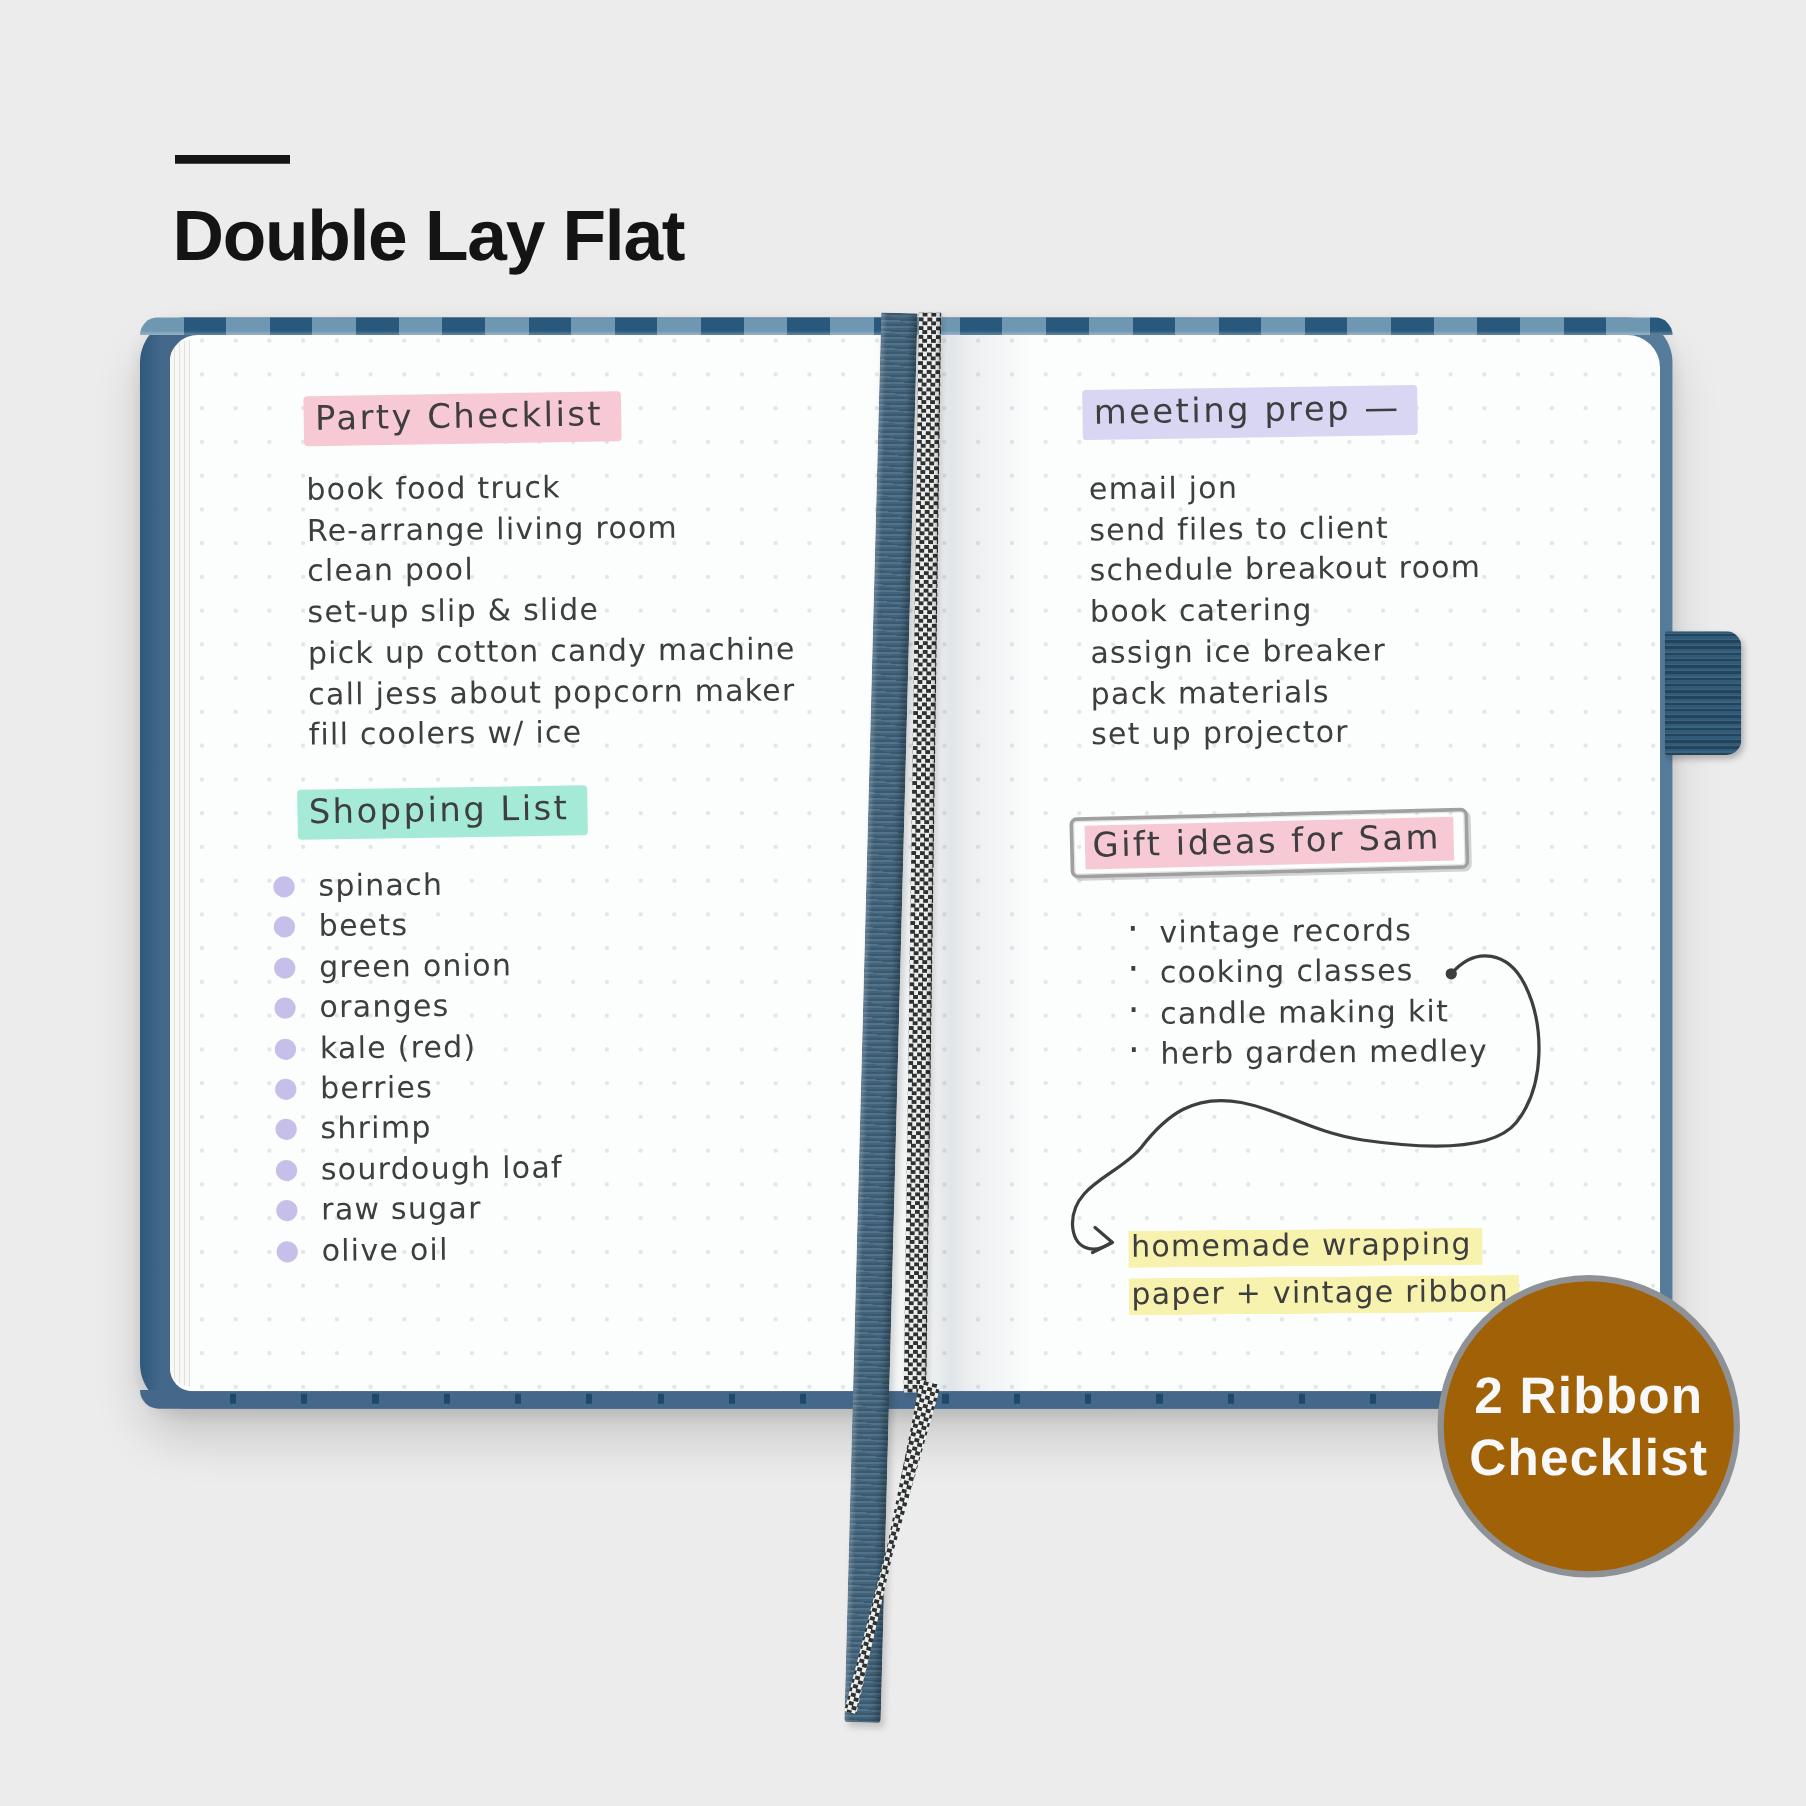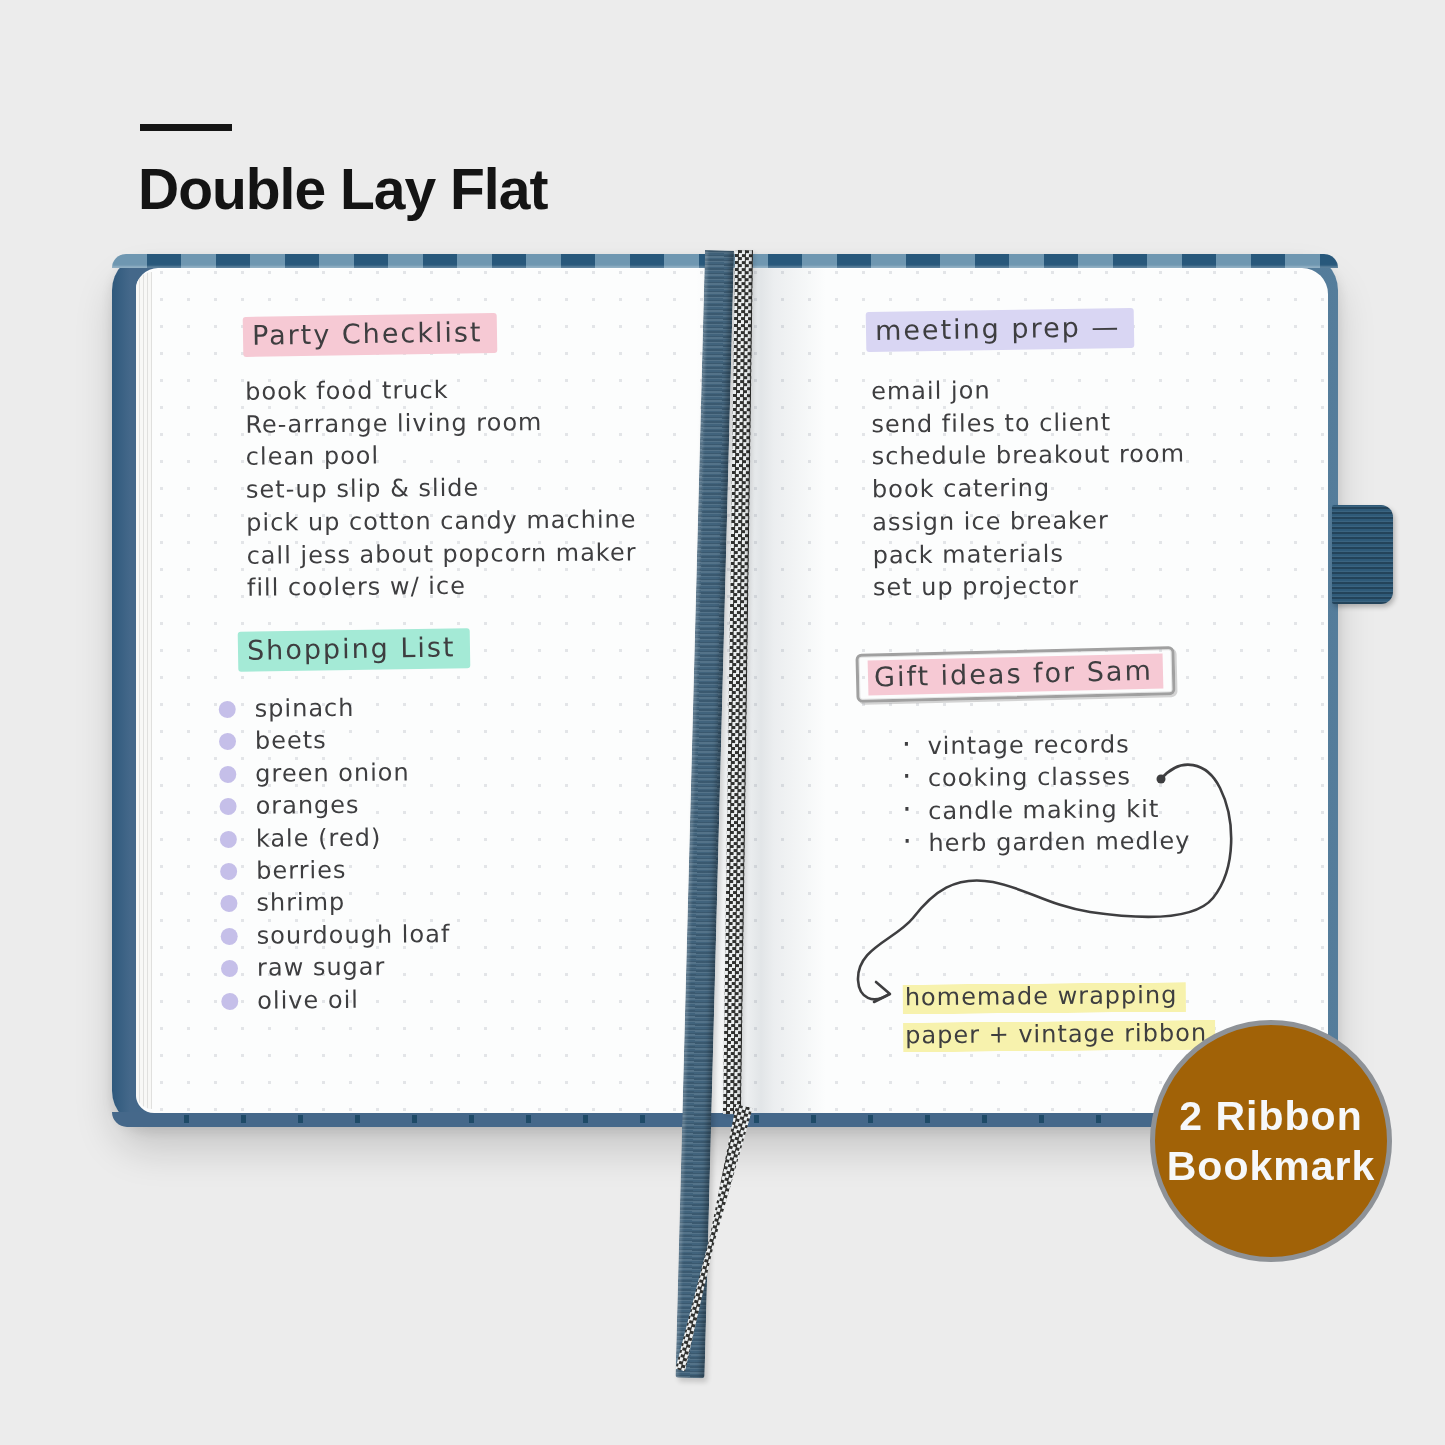--- a/index.html
+++ b/index.html
@@ -177,16 +177,16 @@
     <div><span class="hl-yellow">paper + vintage ribbon</span></div>
   </div>
 
   <div class="ribbon ribbon-navy"></div>
   <div class="ribbon gingham gingham-main"></div>
   <div class="ribbon gingham gingham-tail"></div>
   <div class="pen-loop"></div>
 
   <div class="badge">
     <span>2 Ribbon</span>
-    <span>Bookmark</span>
+    <span>Checklist</span>
   </div>
 
 </div>
 
 </body></html>

